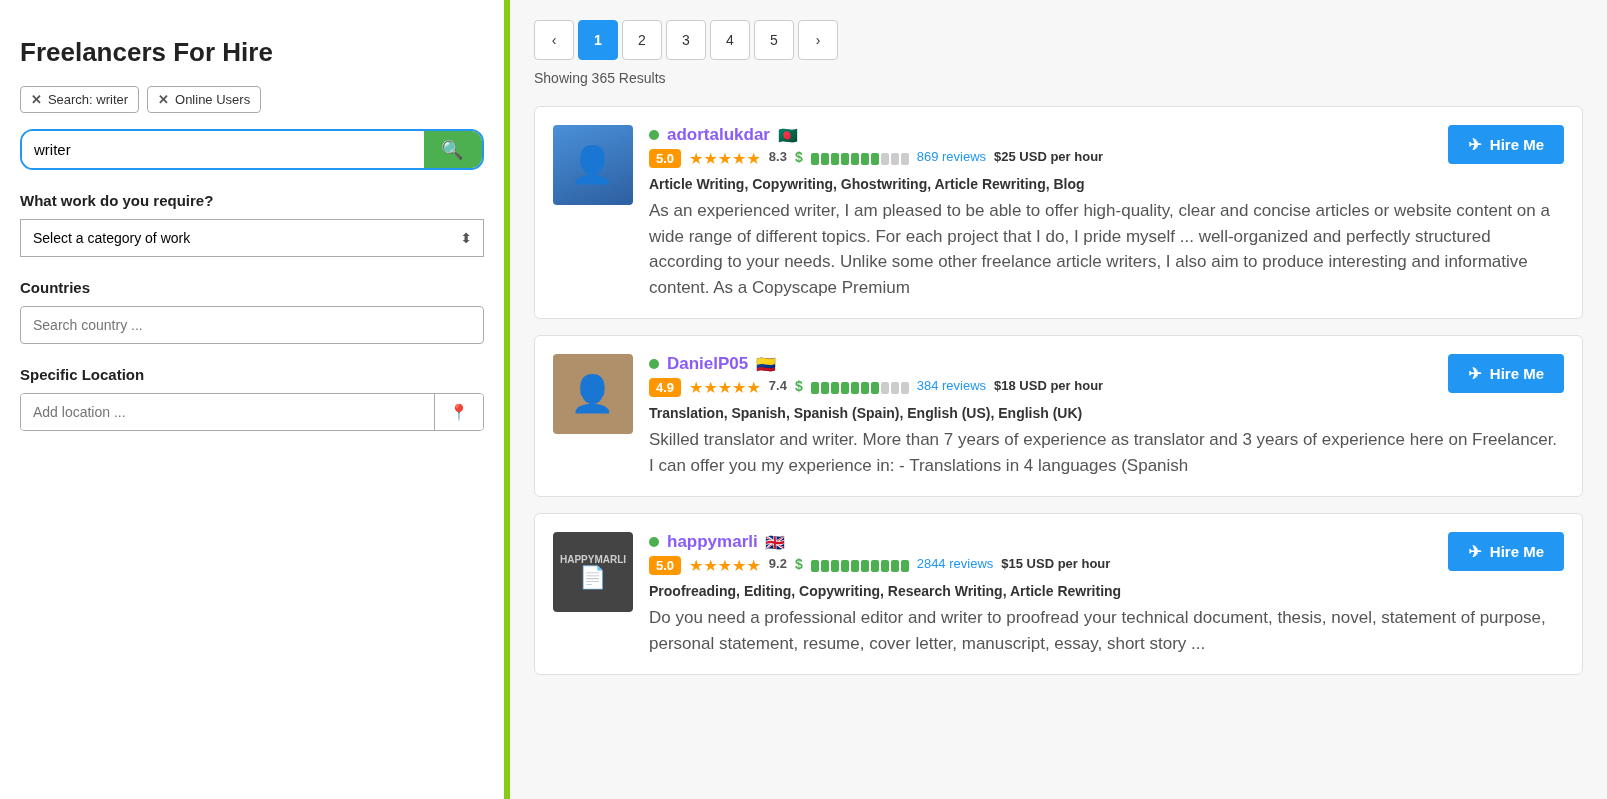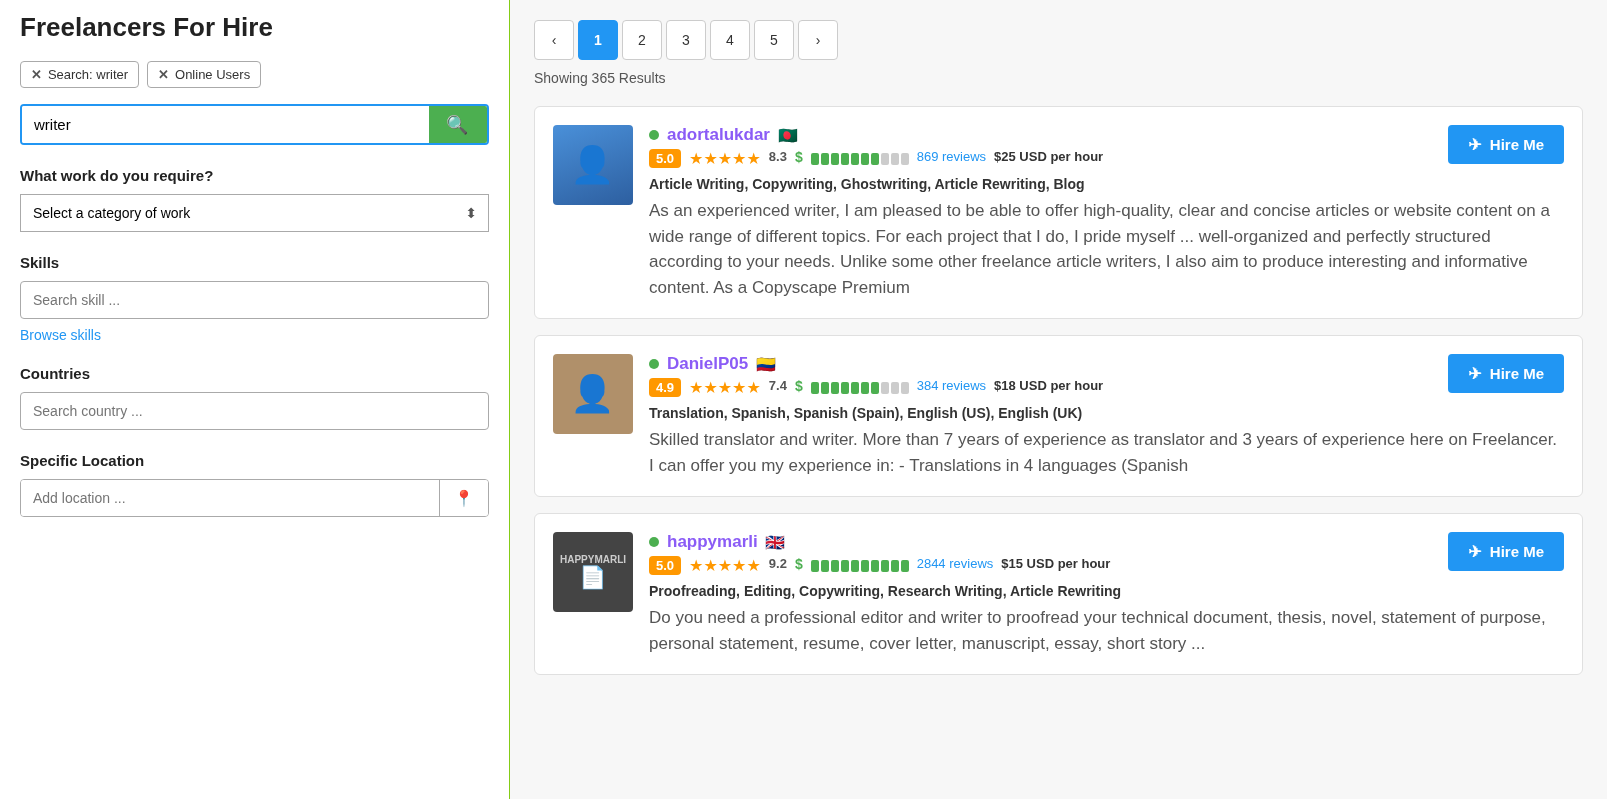--- a/index.html
+++ b/index.html
@@ -2,22 +2,22 @@
 <html><head>
   <meta charset="utf-8">
   <style>
     * { box-sizing: border-box; margin: 0; padding: 0; }
     body { font-family: Arial, sans-serif; font-size: 14px; color: #333; background: #fff; display: flex; height: 100vh; overflow: hidden; }
 
     
     .sidebar {
       width: 510px;
       min-width: 510px;
-      padding: 12px 20px;
-      border-right: 1px solid #84cc16;
+      padding: 37px 20px;
+      border-right: 6px solid #84cc16;
       overflow-y: auto;
       background: #fff;
     }
     .sidebar-title {
       font-size: 26px;
       font-weight: bold;
       margin-bottom: 18px;
       color: #222;
     }
     .filter-tags {
@@ -38,21 +38,21 @@
       background: #fff;
     }
     .filter-tag .x-icon {
       font-weight: bold;
       color: #555;
     }
     .search-row {
       display: flex;
       margin-bottom: 22px;
       border: 2px solid #2196f3;
-      border-radius: 4px;
+      border-radius: 13px;
       overflow: hidden;
     }
     .search-row input {
       flex: 1;
       padding: 10px 12px;
       font-size: 15px;
       border: none;
       outline: none;
     }
     .search-row button {
@@ -343,25 +343,20 @@
   </div>
 
   <div class="section-label">What work do you require?</div>
   <div class="select-wrapper">
     <select>
       <option>Select a category of work</option>
     </select>
     <span class="chevron">⬍</span>
   </div>
 
-  <div class="skills-section">
-    <div class="section-label">Skills</div>
-    <input class="skills-input" type="text" placeholder="Search skill ..." style="">
-    <a class="browse-skills-link">Browse skills</a>
-  </div>
 
   <div class="countries-section">
     <div class="section-label">Countries</div>
     <input class="country-input" type="text" placeholder="Search country ..." style="">
   </div>
 
   <div class="location-section">
     <div class="section-label">Specific Location</div>
     <div class="location-row">
       <input type="text" placeholder="Add location ..." style="">

